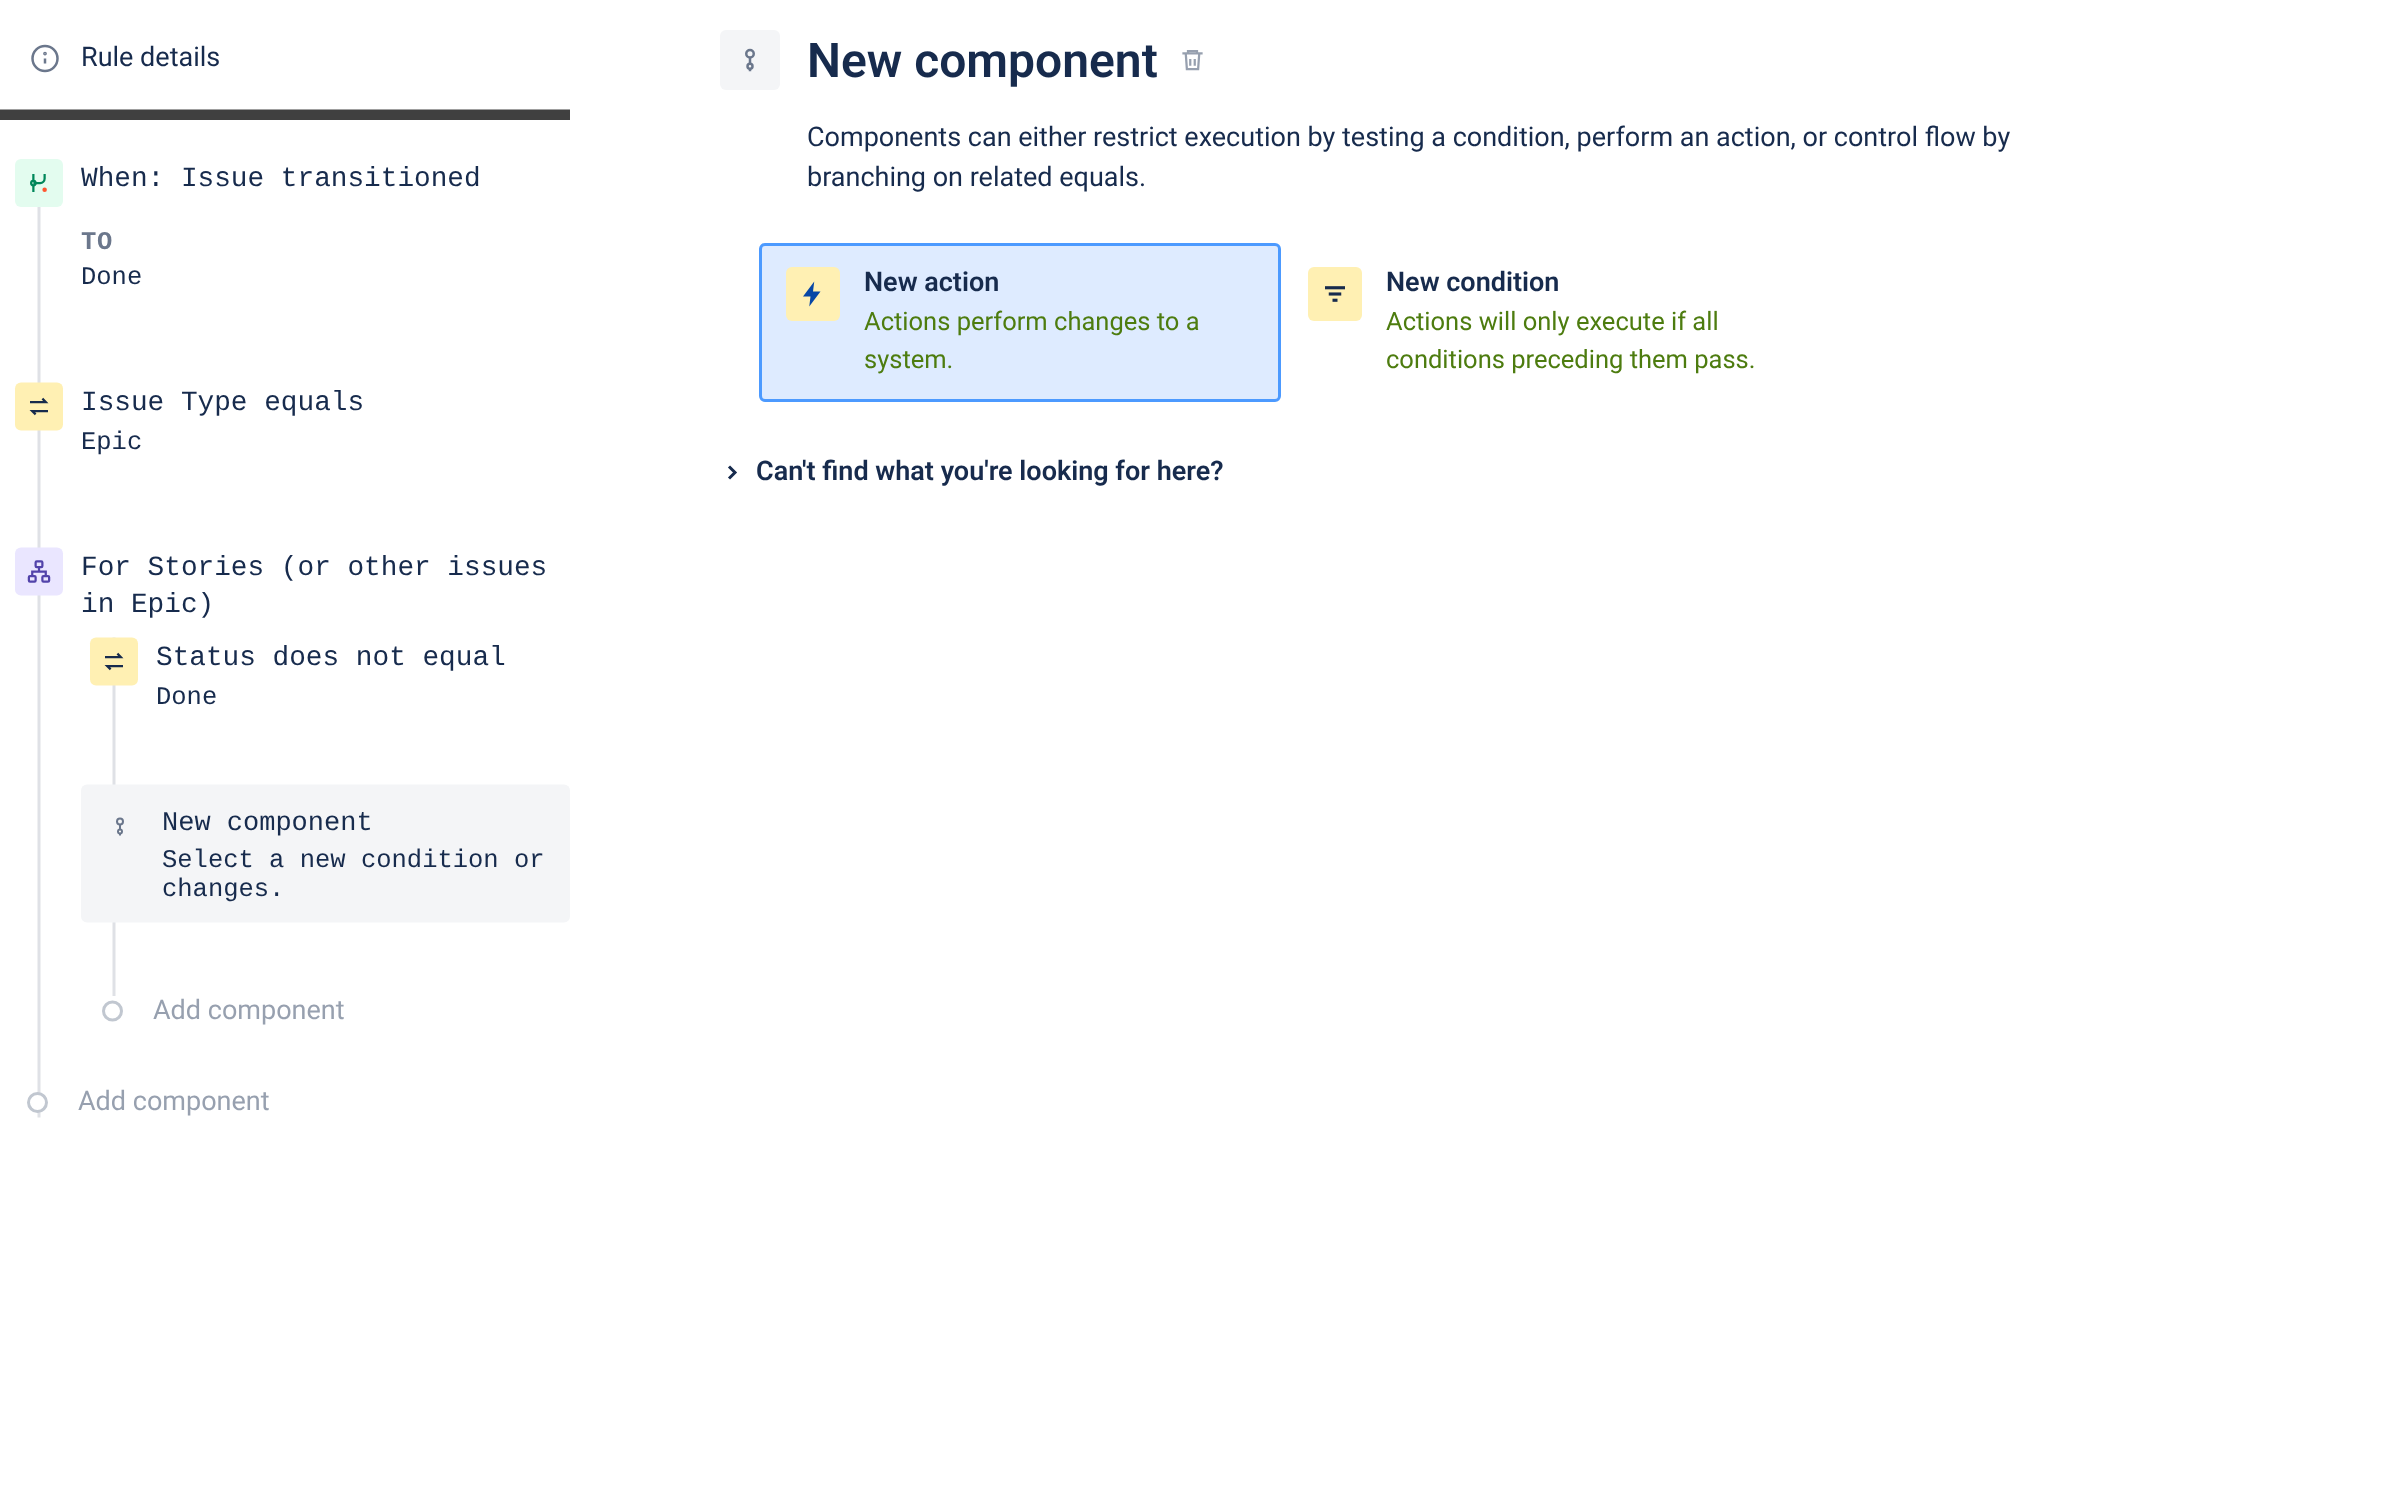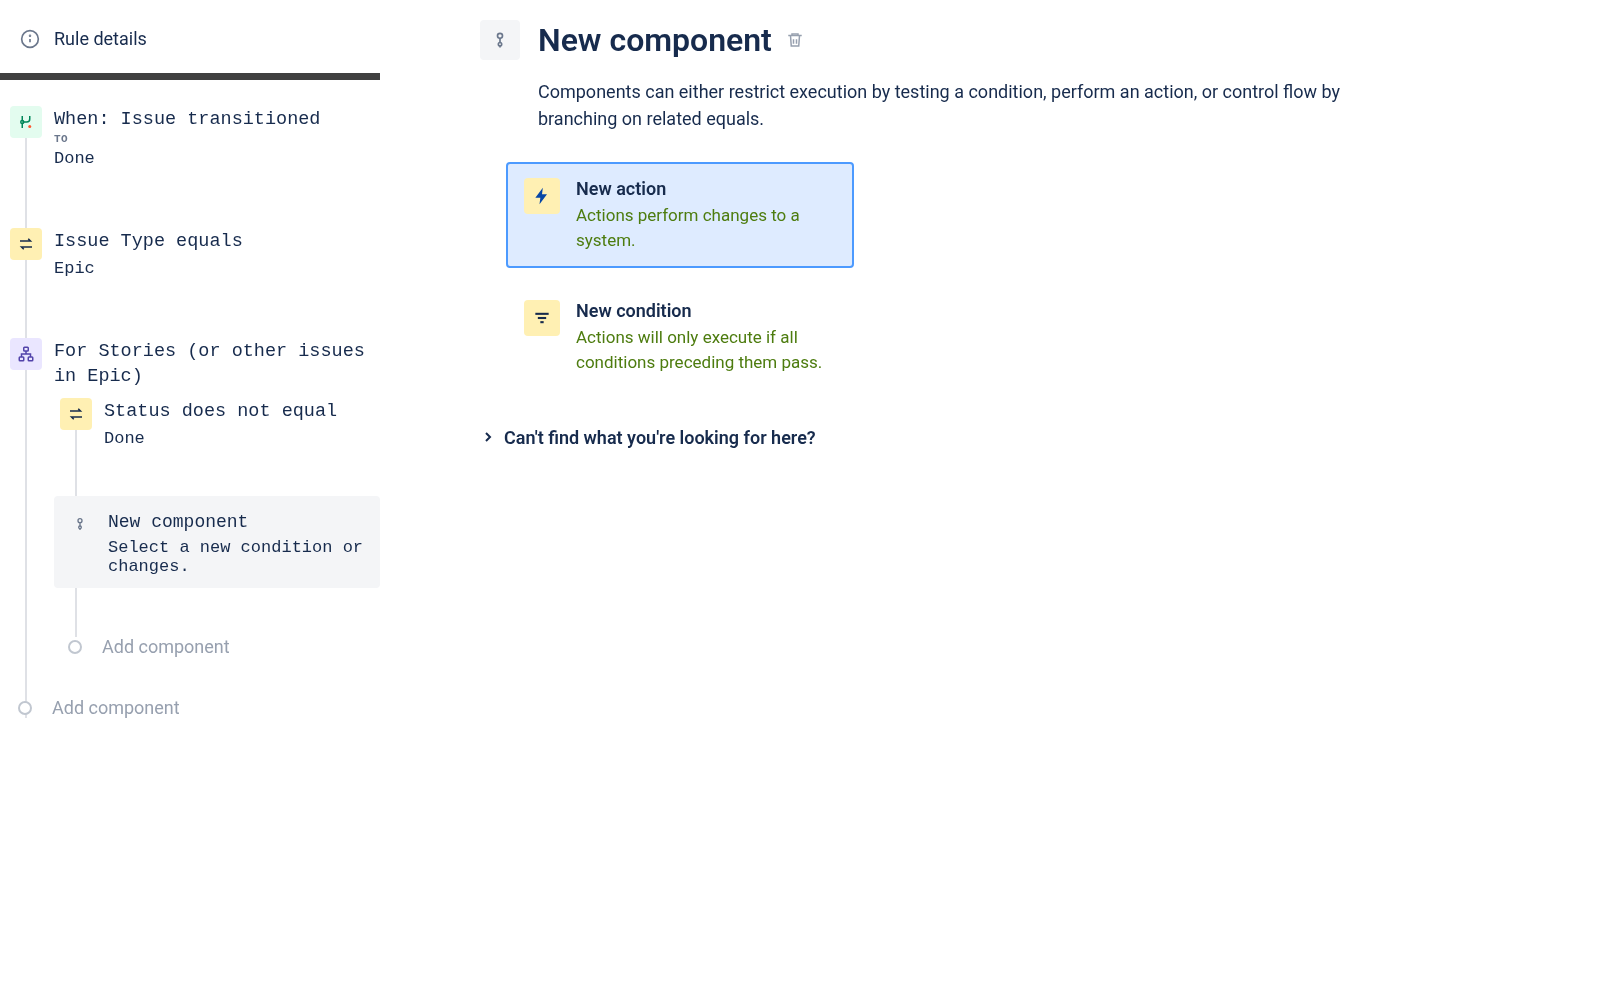--- a/index.html
+++ b/index.html
@@ -78,25 +78,25 @@
   .node-text {
     margin-left: 12px;
     padding-top: 2px;
   }
   .node-title {
     font-size: 18.5px;
     color: #172b4d;
     line-height: 1.35;
   }
   .node-sub-label {
-    font-size: 11px;
+    font-size: 17px;
     font-weight: 700;
     letter-spacing: 0.5px;
     color: #6b778c;
-    margin-top: 0;
+    margin-top: 20px;
   }
   .node-sub {
     font-size: 17px;
     color: #172b4d;
     margin-top: 4px;
   }
 
   
   .branch {
     position: relative;
@@ -190,23 +190,21 @@
   .main-desc {
     font-size: 18px;
     color: #172b4d;
     line-height: 1.5;
     margin: 0 0 30px 58px;
     max-width: 820px;
   }
 
   .cards {
     display: flex;
-    gap: 16px;
     margin-left: 26px;
-    flex-direction: column;
   }
   .card {
     display: flex;
     align-items: flex-start;
     width: 348px;
     padding: 16px 18px;
     border-radius: 4px;
     background: #fff;
     cursor: pointer;
   }

